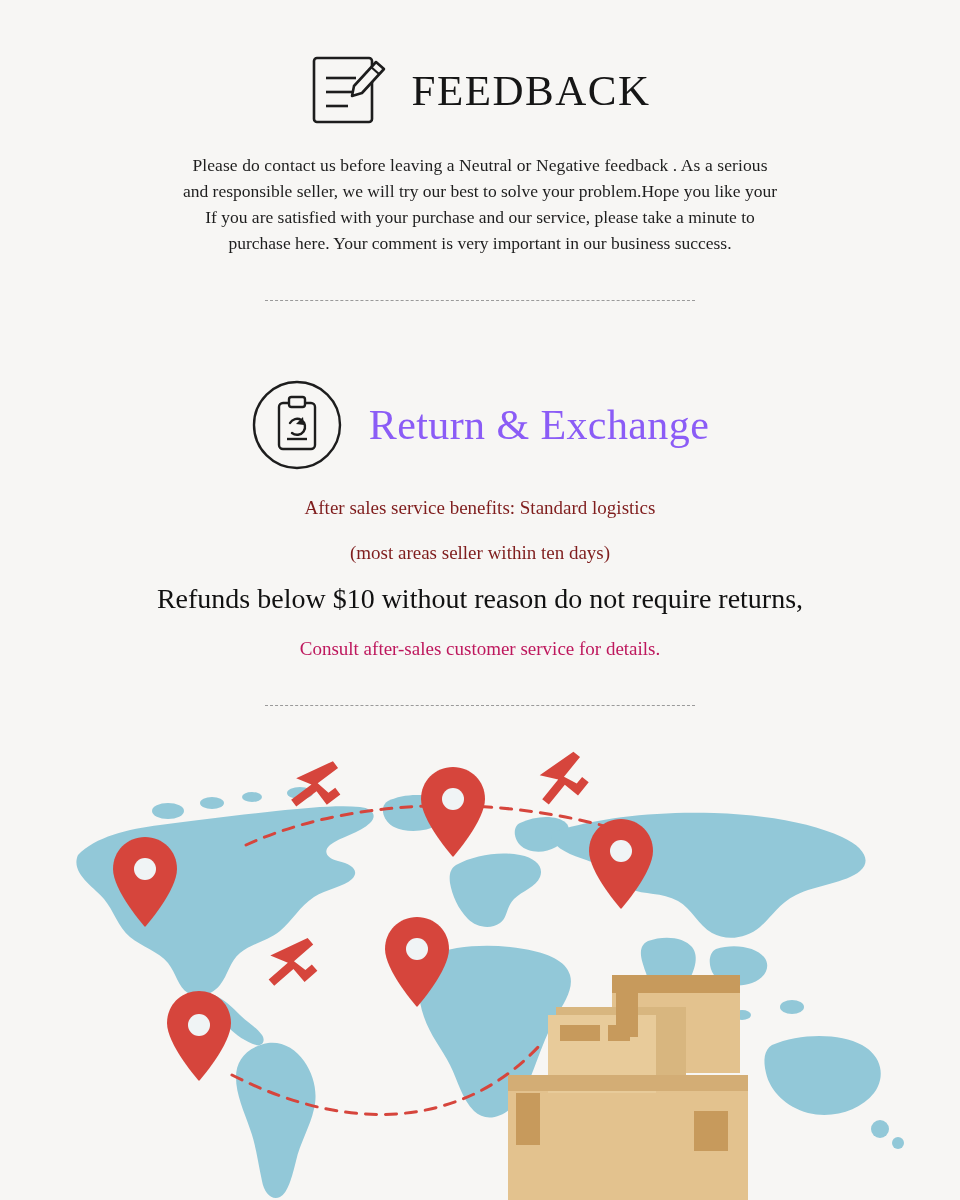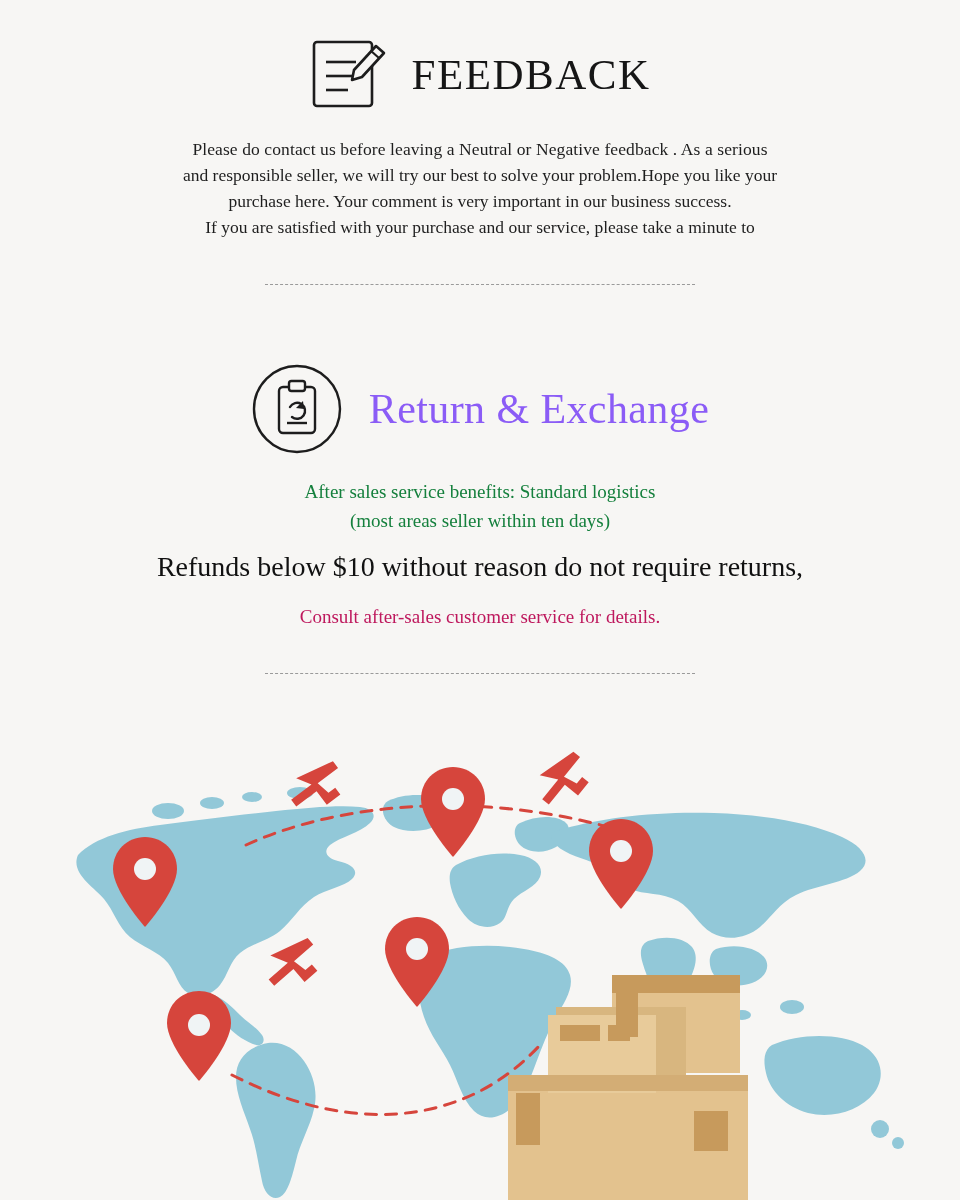--- a/index.html
+++ b/index.html
@@ -20,21 +20,21 @@
     height: 1200px;
     position: relative;
   }
 
   
   .feedback-header {
     display: flex;
     align-items: center;
     justify-content: center;
     gap: 26px;
-    padding-top: 36px;
+    padding-top: 52px;
   }
   .feedback-icon {
     width: 76px;
     height: 76px;
     display: block;
   }
   .feedback-title {
     font-family: "Liberation Serif", serif;
     font-size: 43px;
     letter-spacing: 1.5px;
@@ -93,21 +93,22 @@
     font-family: "Liberation Serif", serif;
   }
 
   .return-body {
     text-align: center;
     margin-top: 22px;
   }
   .return-small {
     font-size: 19px;
     line-height: 29px;
-    color: #15803d;
+    color: #7f1d1d;
+    margin-top: 16px;
   }
   .return-big {
     margin-top: 14px;
     font-size: 28px;
     line-height: 36px;
     color: #111;
   }
   .return-consult {
     margin-top: 18px;
     font-size: 19px;
@@ -145,22 +146,22 @@
         <path d="M44 34 L66 10 L74 17 L52 41 L42 44 Z" fill="#f7f6f4" stroke="#1d1d1d" stroke-width="2.6" stroke-linejoin="round"></path>
         <line x1="61" y1="15" x2="69" y2="22" stroke="#1d1d1d" stroke-width="2.2"></line>
       </svg>
     </span>
     <div class="feedback-title">FEEDBACK</div>
   </div>
 
   <div class="feedback-body">
     <div class="feedback-line l1">Please do contact us before leaving a Neutral or Negative feedback . As a serious</div>
     <div class="feedback-line">and responsible seller, we will try our best to solve your problem.Hope you like your</div>
+    <div class="feedback-line">If you are satisfied with your purchase and our service, please take a minute to</div>
     <div class="feedback-line">purchase here. Your comment is very important in our business success.</div>
-    <div class="feedback-line">If you are satisfied with your purchase and our service, please take a minute to</div>
   </div>
 
   <div class="divider d1"></div>
 
   <div class="return-header">
     <span class="icon-slot">
       <svg class="return-icon" viewBox="0 0 92 92" fill="none" xmlns="http://www.w3.org/2000/svg">
         <circle cx="46" cy="46" r="43" stroke="#1d1d1d" stroke-width="2.4" fill="none"></circle>
         <rect x="28" y="24" width="36" height="46" rx="4" stroke="#1d1d1d" stroke-width="2.4" fill="none"></rect>
         <rect x="38" y="18" width="16" height="10" rx="2.5" stroke="#1d1d1d" stroke-width="2.4" fill="#f7f6f4"></rect>

